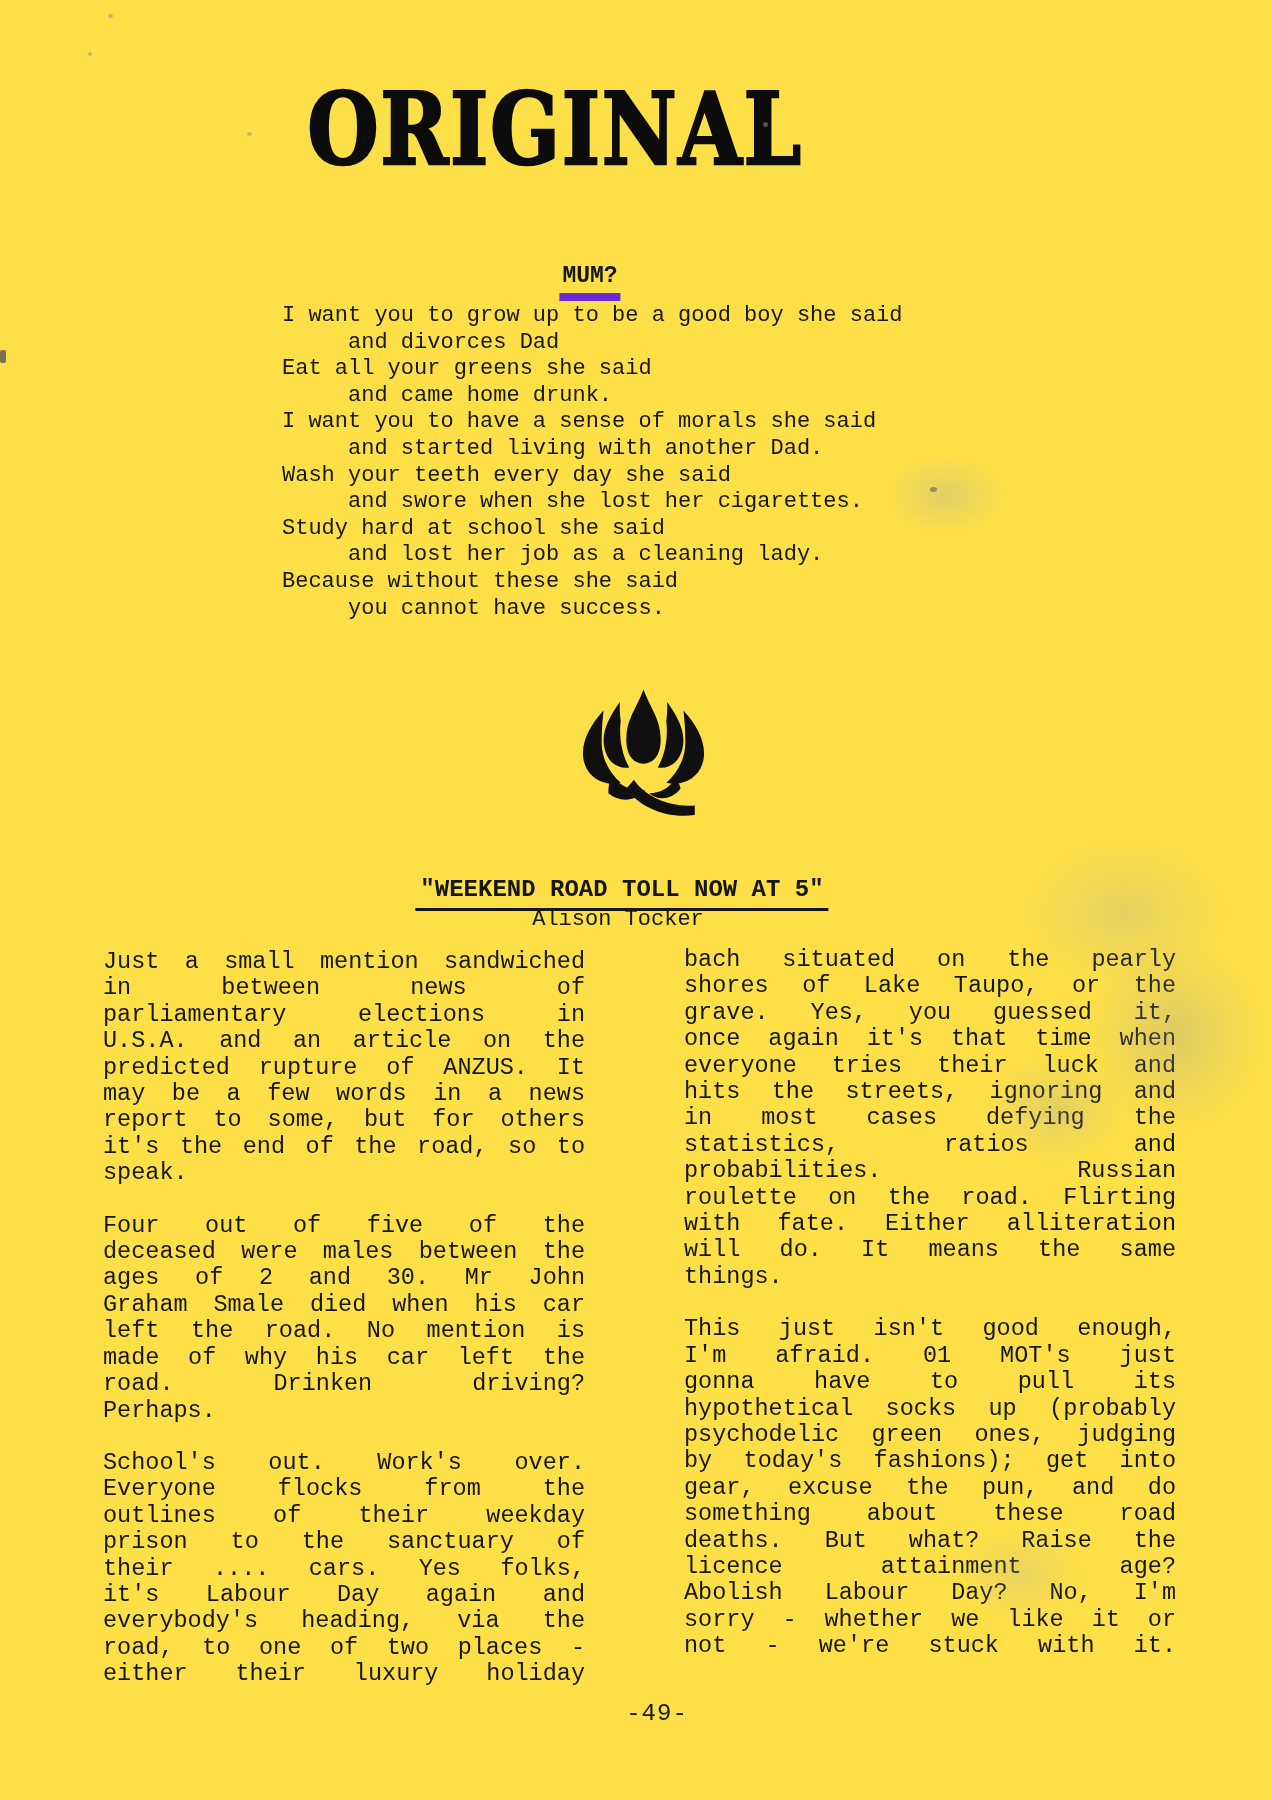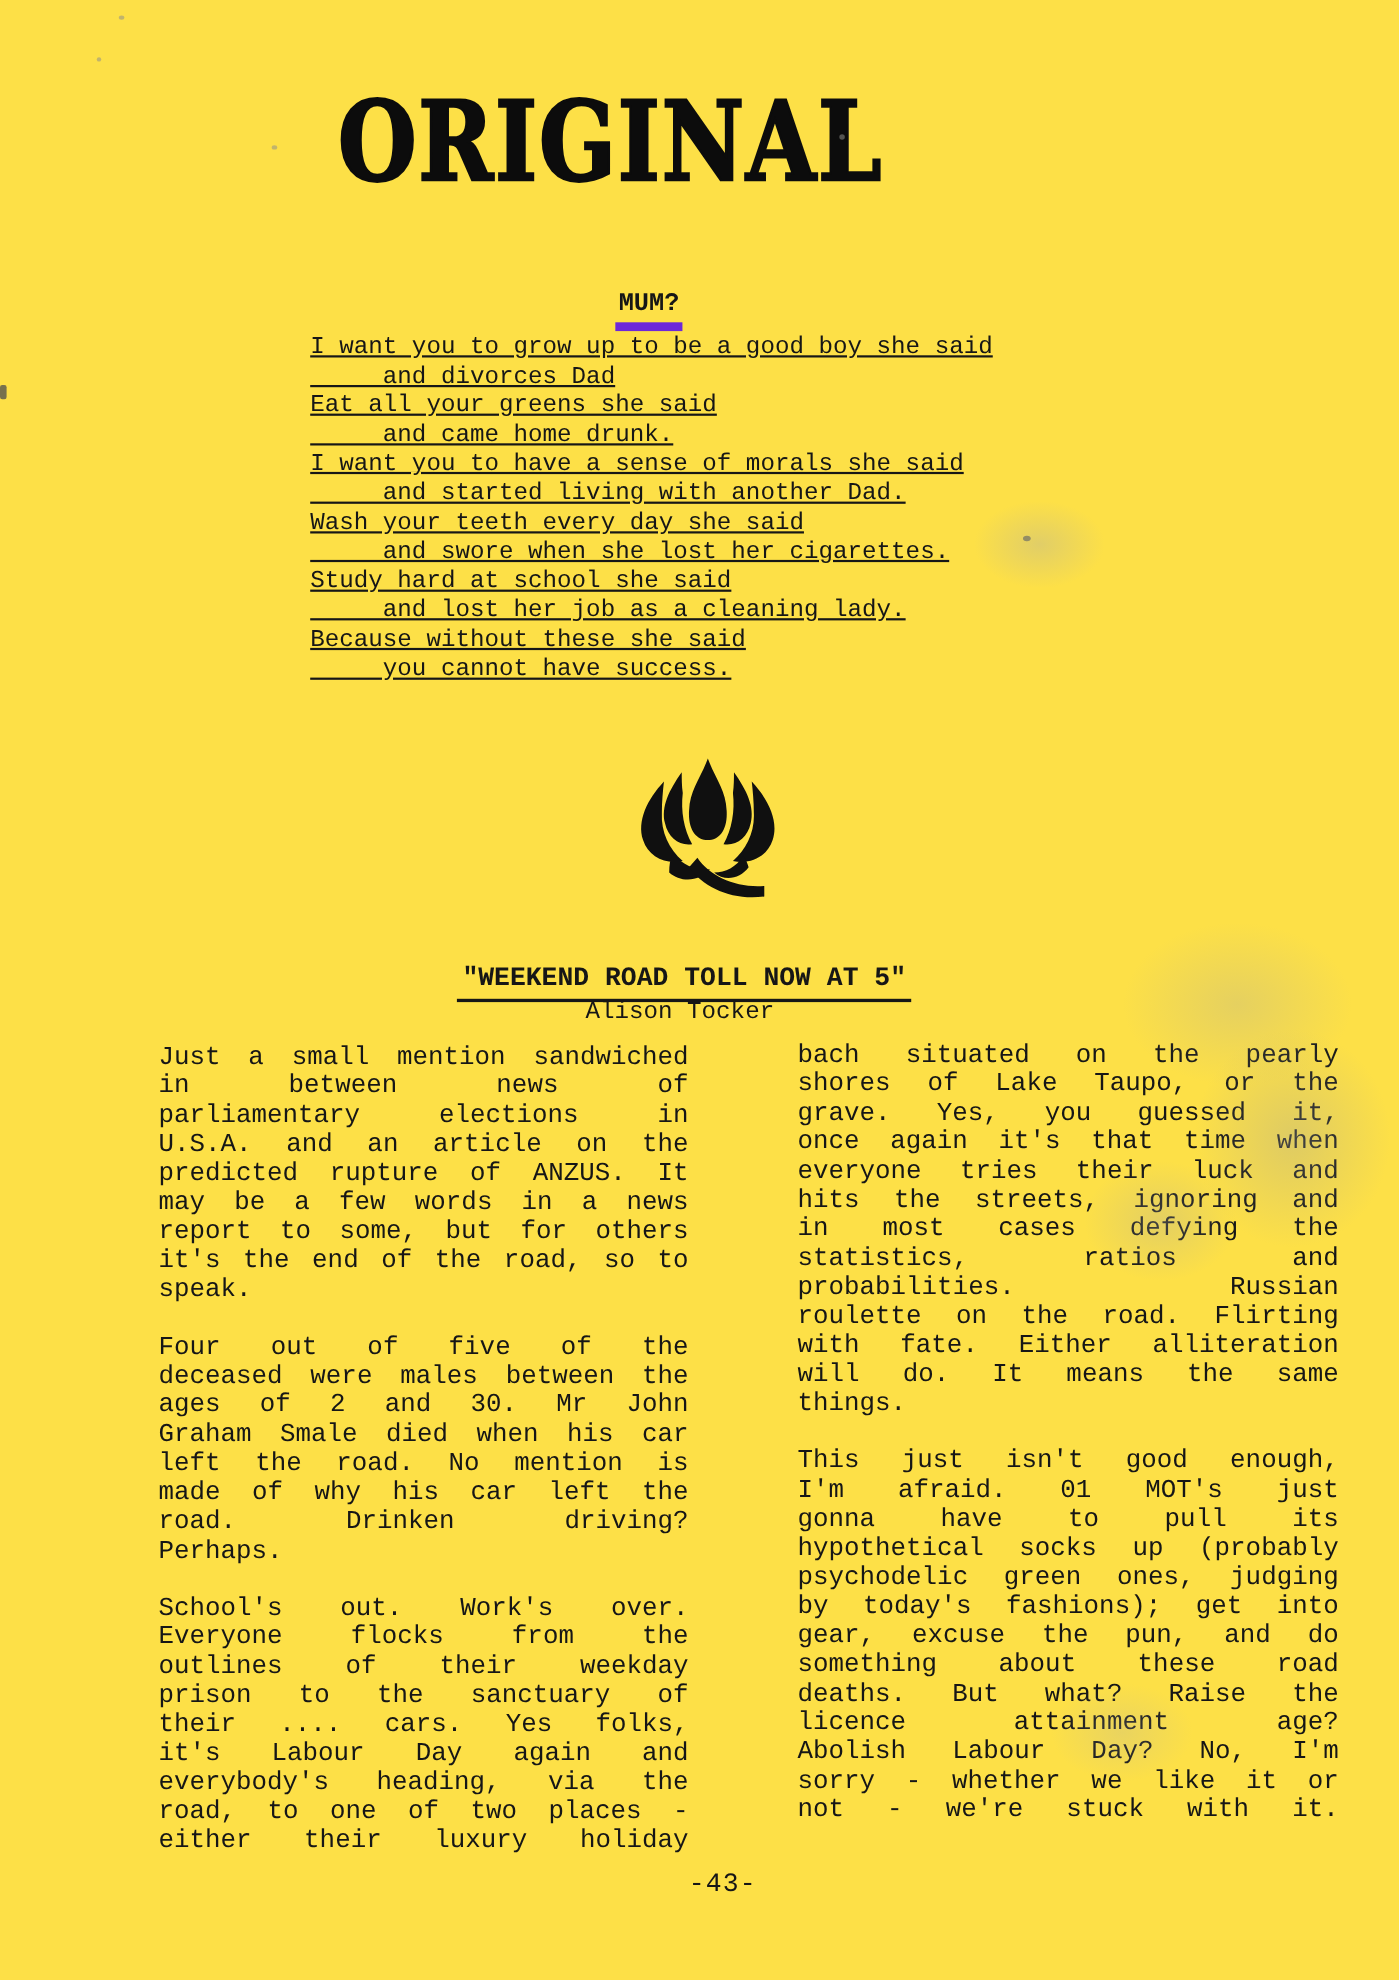--- a/index.html
+++ b/index.html
@@ -15,33 +15,33 @@
     font-family:"DejaVu Serif","Liberation Serif",serif;
     font-weight:bold; font-size:100px; line-height:1.05; letter-spacing:2px;
     color:#0c0c0c; -webkit-text-stroke:2.5px #0c0c0c; white-space:nowrap;
   }
   .poem-title {
     position:absolute; top:244px; left:590px; transform:translateX(-50%);
     font-size:23px; border-bottom:8px solid #6d28d9; padding:0 3px 4px; white-space:nowrap;
   }
   .poem {
     position:absolute; left:282px; top:303px;
-    font-size:22px; line-height:26.6px; white-space:pre;text-decoration:underline;
+    font-size:22px; line-height:26.6px; white-space:pre;
   }
   .ornament { position:absolute; left:577px; top:686px; width:133px; height:144px; }
   .ornament svg { width:100%; height:100%; }
   .article-title {
     position:absolute; top:856px; left:622px; transform:translateX(-50%);
     font-size:24px; border-bottom:3px solid #161616; padding:0 5px 5px; white-space:nowrap;
   }
   .article-author {
     position:absolute; top:907px; left:618px; transform:translateX(-50%);
     font-size:22px; white-space:nowrap;
   }
-  .col { position:absolute; font-size:23.5px; line-height:26.4px;margin-left:41px; }
+  .col { position:absolute; font-size:23.5px; line-height:26.4px; }
   .col p {
     margin:0 0 26px 0; white-space:pre-line;
     text-align:justify; text-align-last:justify;
   }
   .col-left  { left:103px; top:949px; width:482px; }
   .col-right { left:684px; top:947px; width:492px; }
   .page-number {
     position:absolute; top:1700px; left:657px; transform:translateX(-50%);
     font-size:24px; letter-spacing:1px;
   }
@@ -157,21 +157,21 @@
 by today's fashions); get into
 gear, excuse the pun, and do
 something about these road
 deaths. But what? Raise the
 licence attainment age?
 Abolish Labour Day? No, I'm
 sorry - whether we like it or
 not - we're stuck with it.</p>
   </div>
 
-  <div class="page-number">-43-</div>
+  <div class="page-number">-49-</div>
 
   <div class="smudge sm1"></div>
   <div class="smudge sm2"></div>
   <div class="smudge sm3"></div>
   <div class="smudge sm4"></div>
   <div class="smudge sm5"></div>
   <div class="speck sp1"></div>
   <div class="speck sp2"></div>
   <div class="speck sp3"></div>
   <div class="speck sp4"></div>

